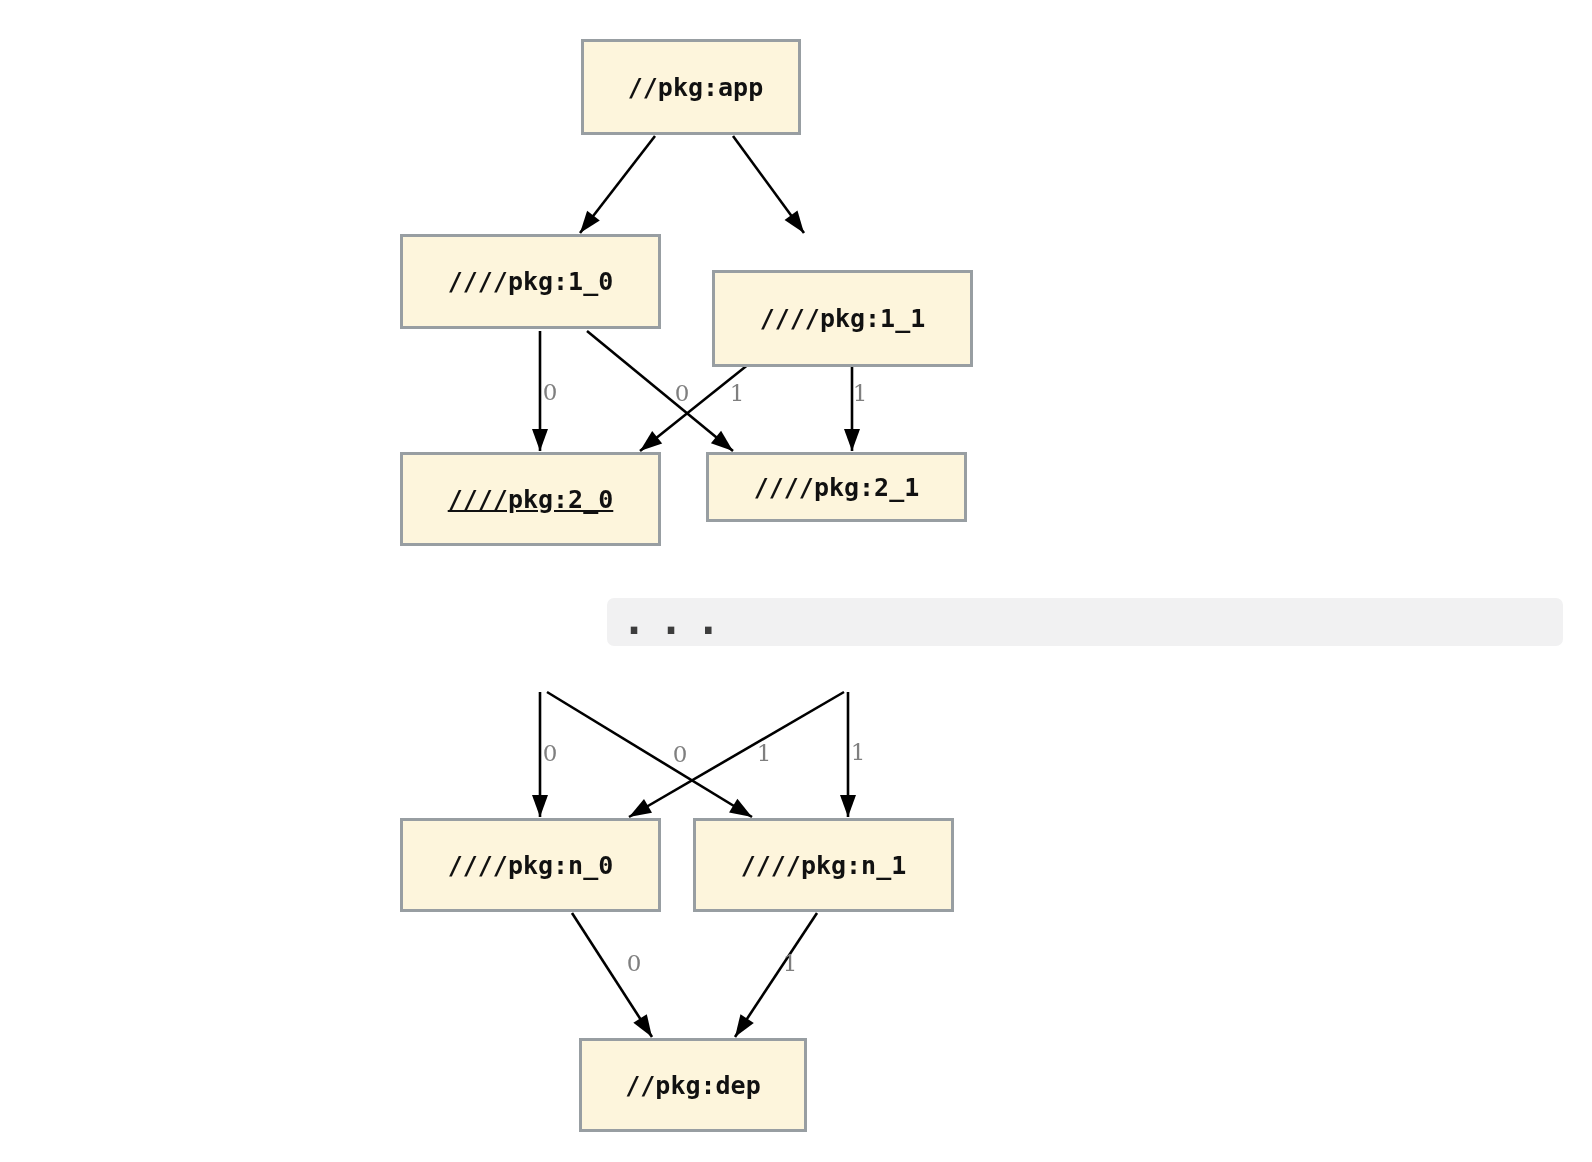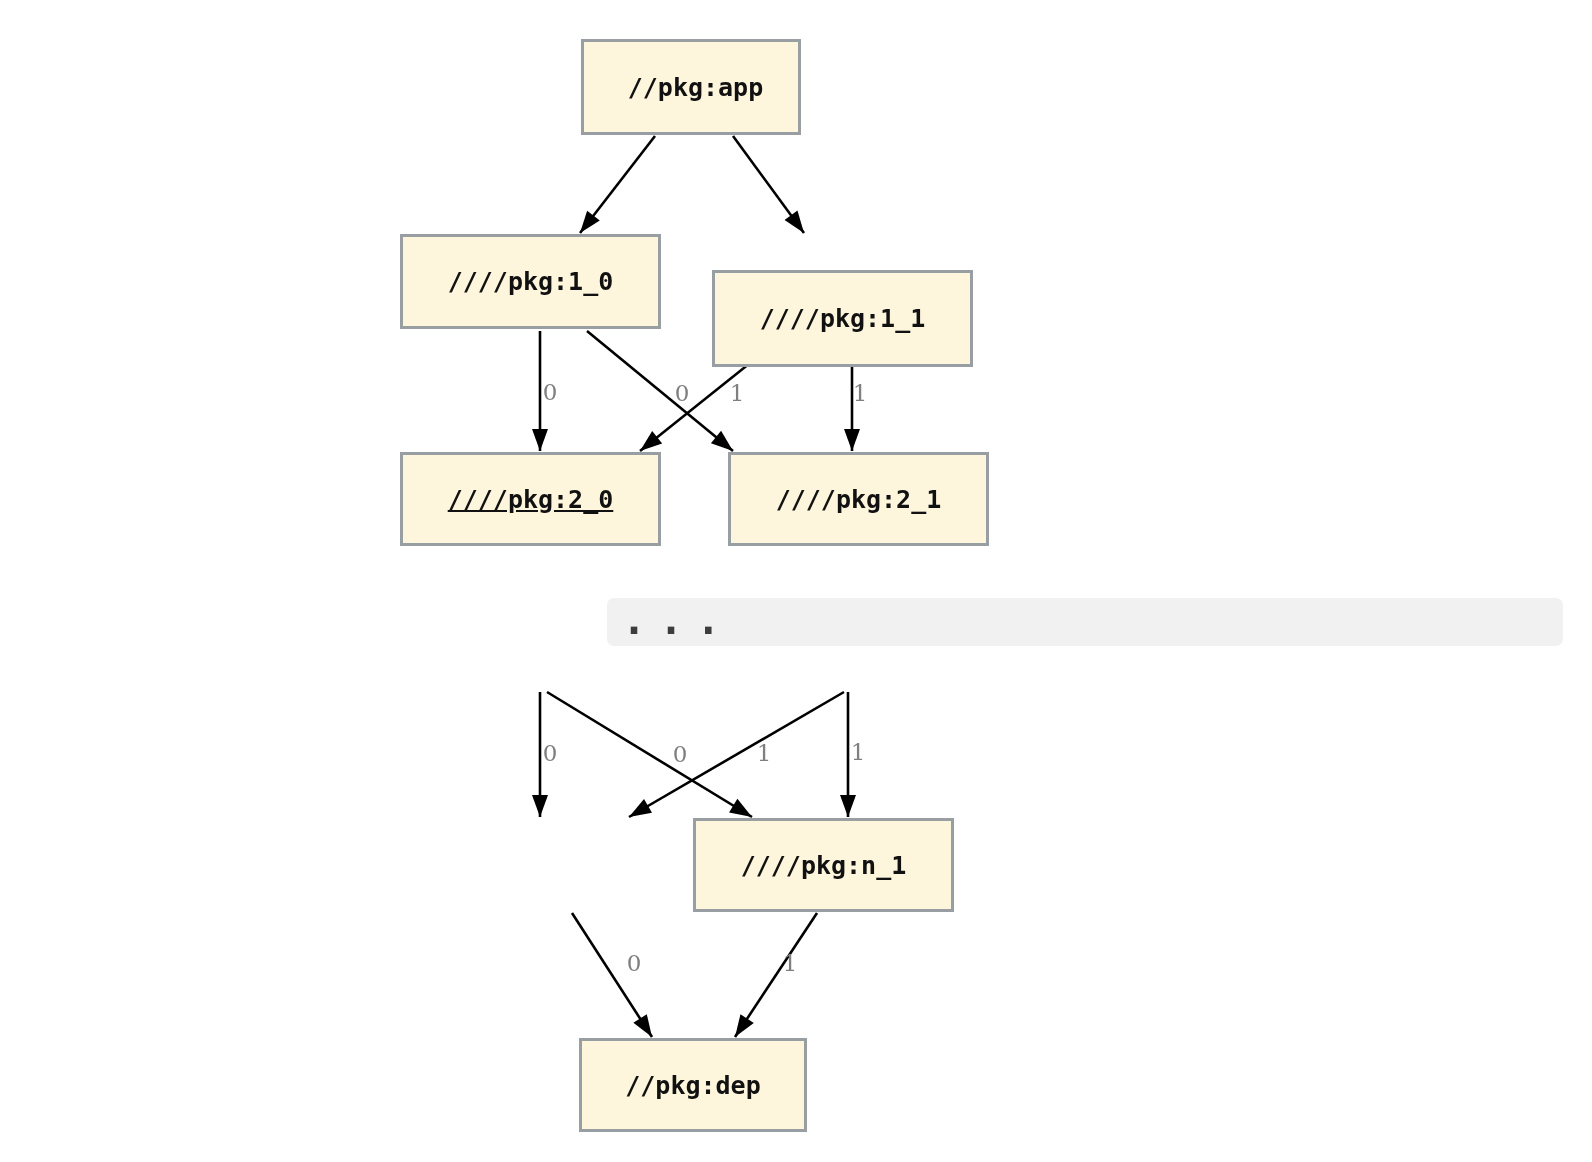--- a/index.html
+++ b/index.html
@@ -34,21 +34,21 @@
     font-weight: bold;
     font-size: 25px;
     color: #111111;
     letter-spacing: 0px;
     white-space: nowrap;
   }
   .node-app  { left: 581px; top:  39px;  width: 220px; height: 96px; padding-left: 9px; }
   .node-1_0  { left: 400px; top: 234px;  width: 261px; height: 95px; }
   .node-1_1  { left: 712px; top: 234px;  width: 261px; height: 97px; margin-top: 36px; }
   .node-2_0  { left: 400px; top: 452px;  width: 261px; height: 94px; text-decoration: underline; }
-  .node-2_1  { left: 728px; top: 452px;  width: 261px; height: 94px; text-align: center; }
+  .node-2_1  { left: 706px; top: 452px;  width: 261px; height: 70px; text-align: center; }
   .node-n_0  { left: 400px; top: 818px;  width: 261px; height: 94px; }
   .node-n_1  { left: 693px; top: 818px;  width: 261px; height: 94px; }
   .node-dep  { left: 579px; top: 1038px; width: 228px; height: 94px; }
   .edge-label {
     position: absolute;
     transform: translate(-50%, -50%);
     font-family: "DejaVu Serif", serif;
     font-size: 23px;
     color: #7f7f7f;
     line-height: 1;
@@ -101,20 +101,21 @@
       <line x1="572" y1="913" x2="652" y2="1037" marker-end="url(#arrow)"></line>
       <line x1="817" y1="913" x2="735" y2="1037" marker-end="url(#arrow)"></line>
     </g>
   </svg>
 
   <div class="node node-app">//pkg:app</div>
   <div class="node node-1_0">////pkg:1_0</div>
   <div class="node node-1_1">////pkg:1_1</div>
   <div class="node node-2_0">////pkg:2_0</div>
   <div class="node node-2_1">////pkg:2_1</div>
+  <div class="node node-n_0">////pkg:n_0</div>
   <div class="node node-n_1">////pkg:n_1</div>
   <div class="node node-dep">//pkg:dep</div>
 
   <div class="ellipsis-band">...</div>
 
   <div class="edge-label" style="left:550px; top:392px;">0</div>
   <div class="edge-label" style="left:737px; top:393px;">1</div>
   <div class="edge-label" style="left:682px; top:393px;">0</div>
   <div class="edge-label" style="left:860px; top:393px;">1</div>
 

